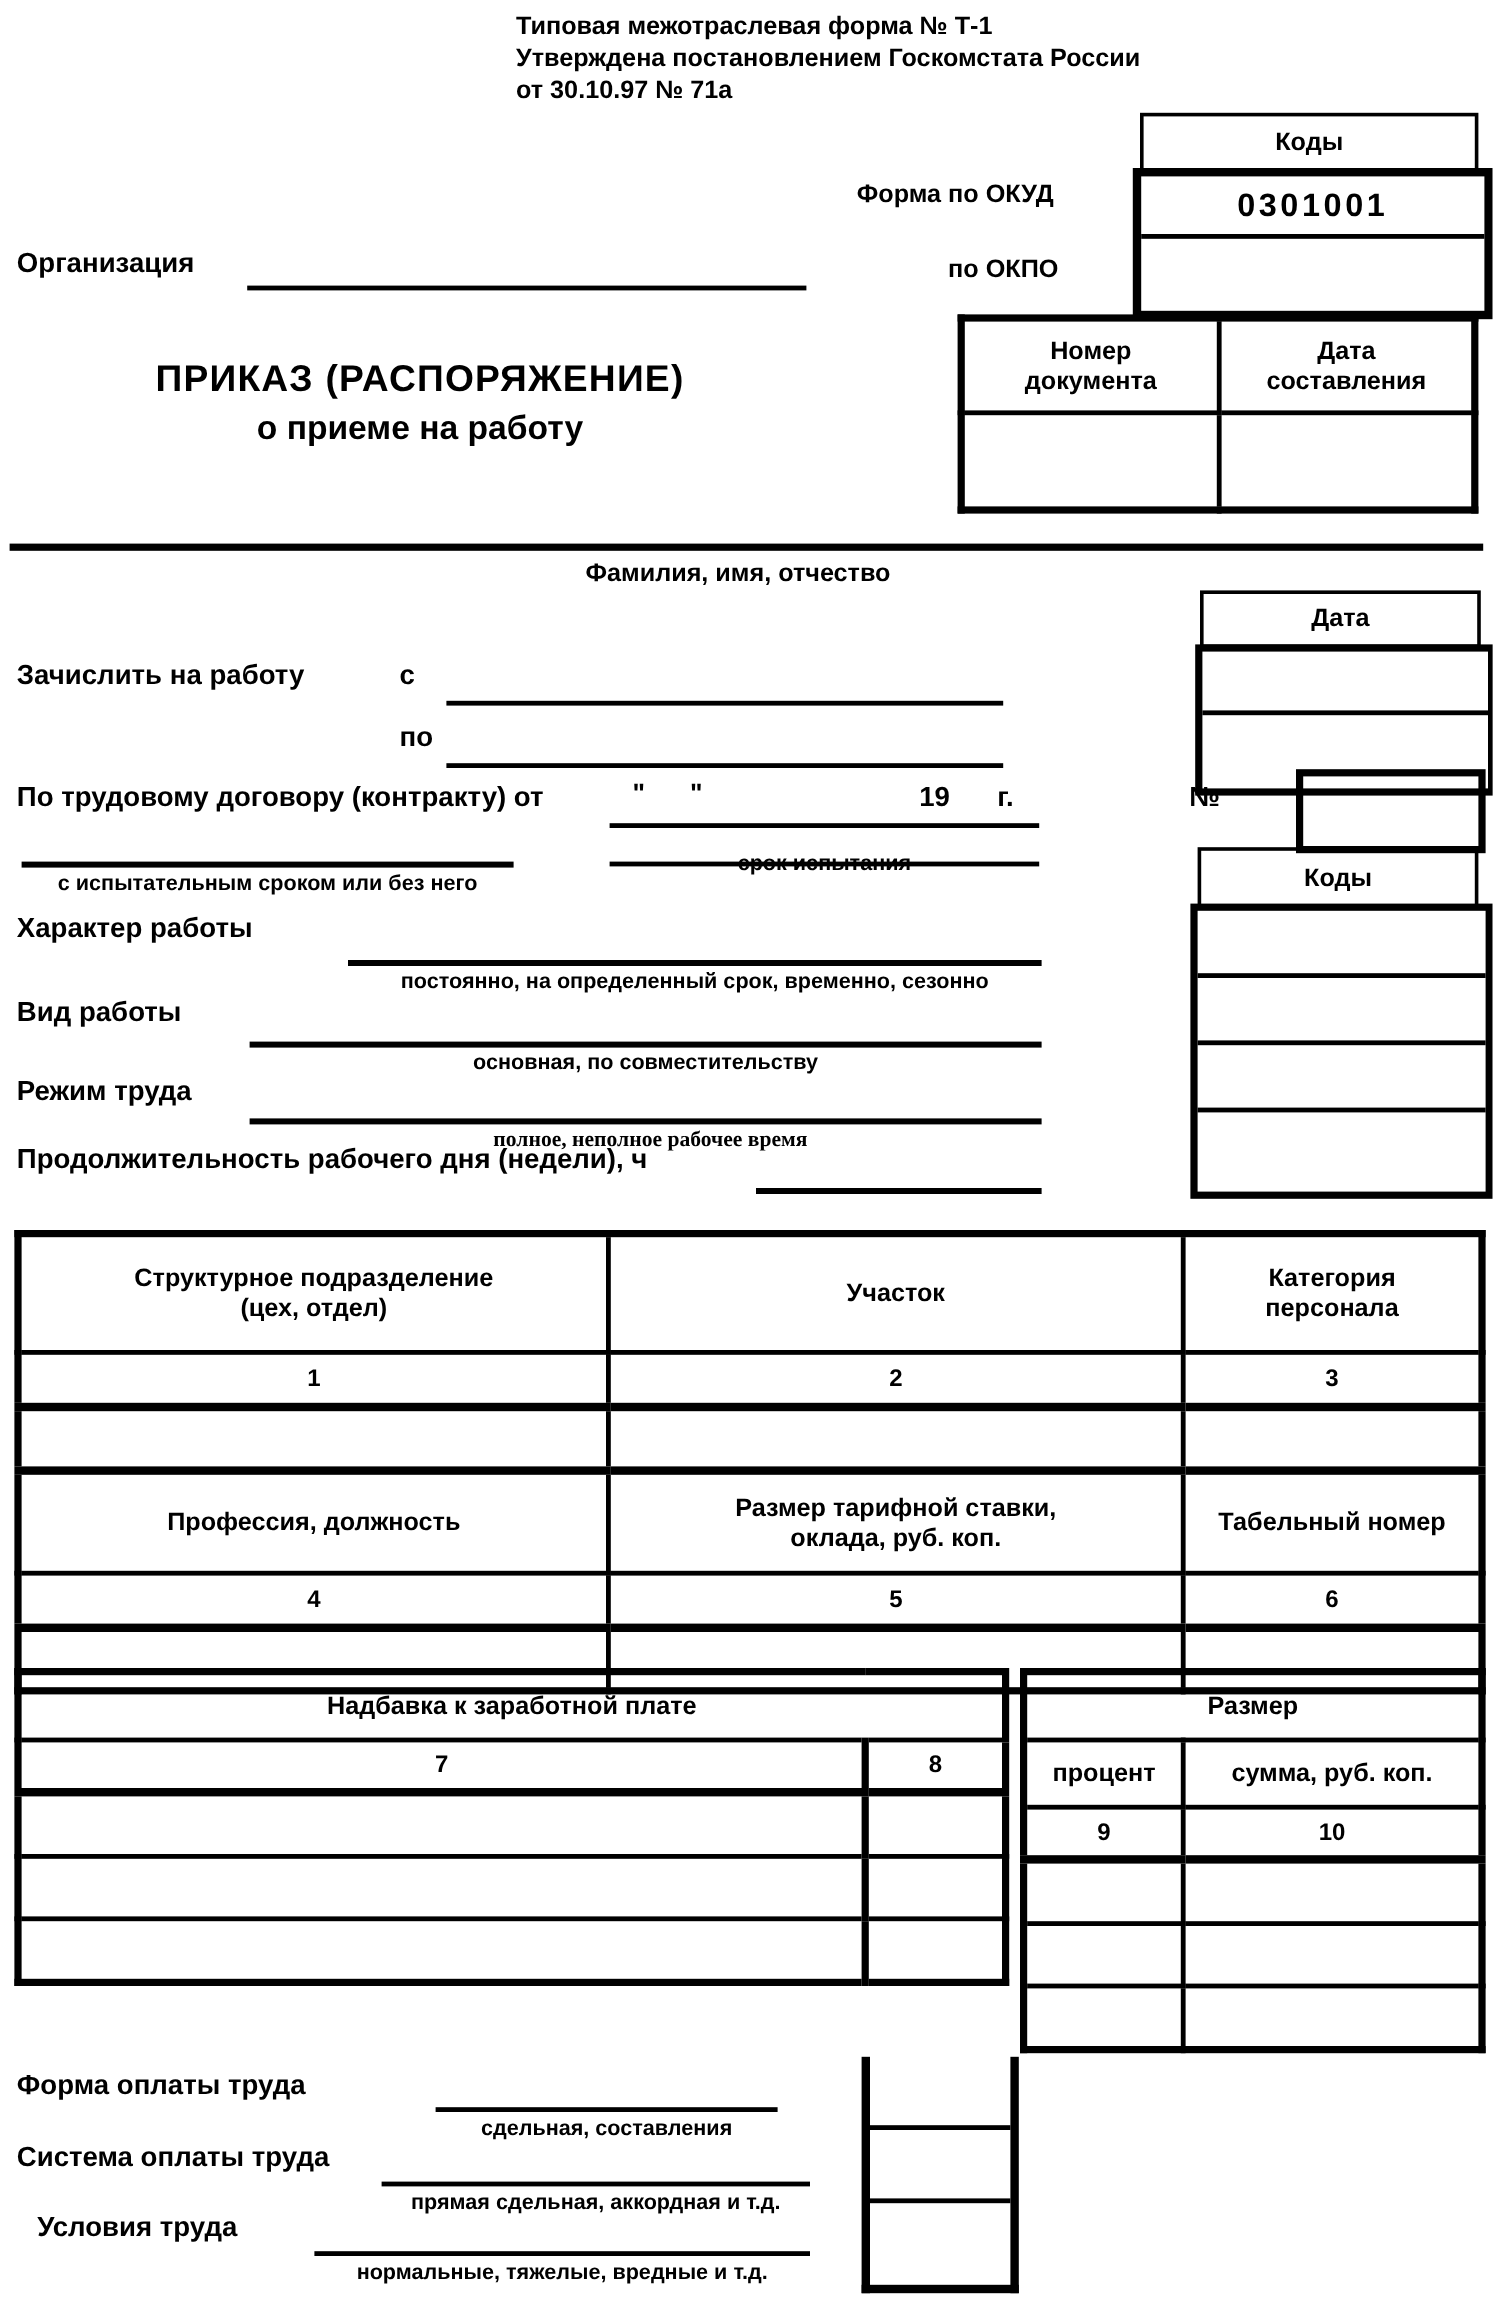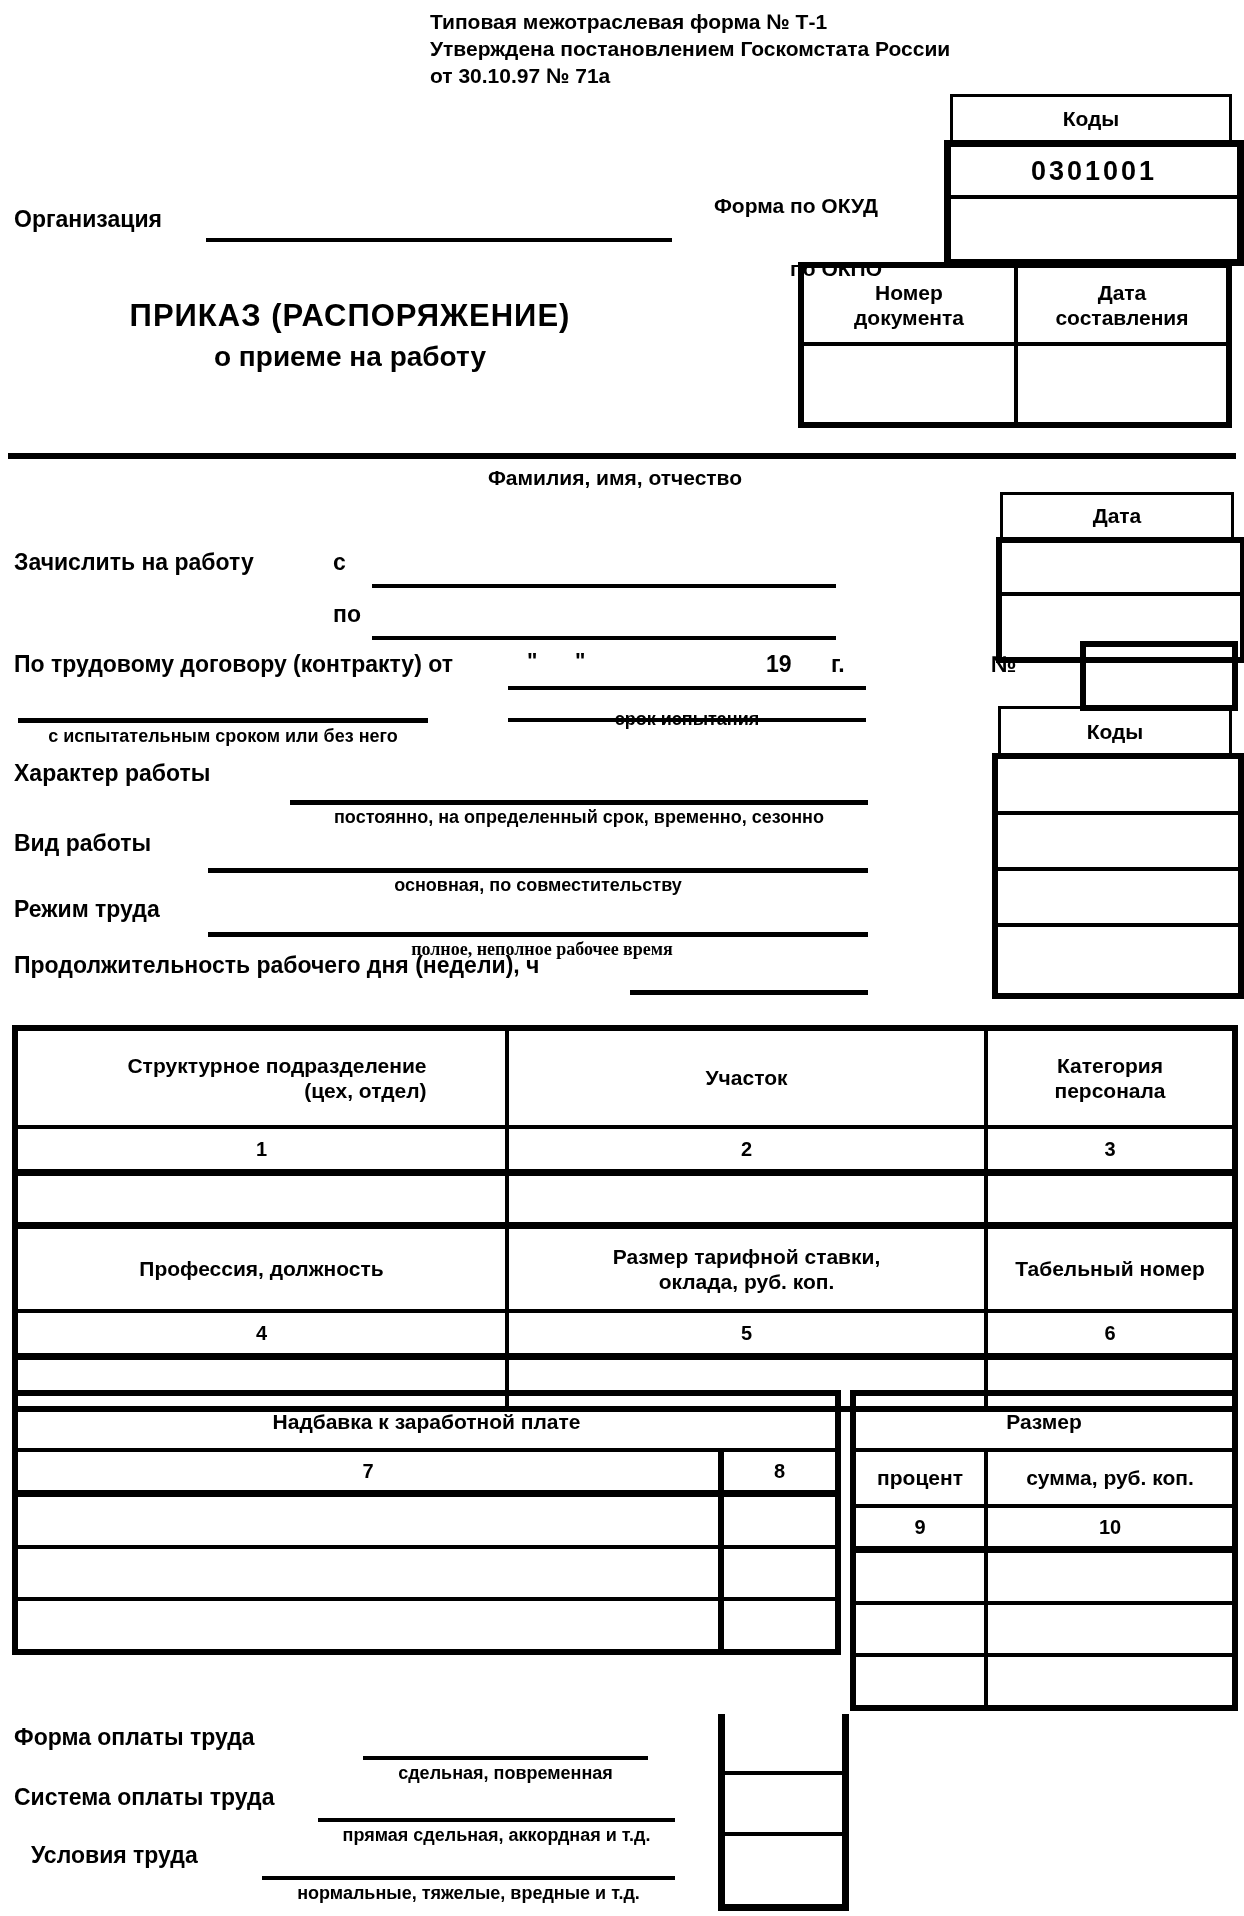--- a/index.html
+++ b/index.html
@@ -3,21 +3,21 @@
 <meta charset="utf-8">
 <style>
   html,body{margin:0;padding:0;background:#fff;}
   .page{position:relative;width:1244px;height:1916px;background:#fff;color:#000;
         font-family:"Liberation Sans","DejaVu Sans",sans-serif;font-weight:bold;overflow:hidden;}
   .ln{position:absolute;background:#000;height:4px;}
   .lbl{position:absolute;font-size:23px;white-space:nowrap;}
   .lbl21{position:absolute;font-size:21px;white-space:nowrap;}
   .cap{position:absolute;font-size:18px;text-align:center;line-height:18px;}
   .ctr{text-align:center;}
-  .rt{text-align:right;margin-top:44px;}
+  .rt{text-align:right;}
   table{border-collapse:collapse;table-layout:fixed;}
   td{text-align:center;vertical-align:middle;padding:0;}
   .bx{position:absolute;border:3px solid #000;display:flex;align-items:center;justify-content:center;font-size:21px;}
   .approval{position:absolute;left:430px;top:8px;font-size:21px;line-height:27px;}
   
   .okudbox{position:absolute;left:944px;top:140px;width:286px;height:112px;border:7px solid #000;}
   .okudbox .c1{height:48px;border-bottom:4px solid #000;display:flex;align-items:center;justify-content:center;
                font-size:27px;letter-spacing:3px;}
   
   .doct{position:absolute;left:798px;top:262px;width:434px;border:6px solid #000;}
@@ -169,21 +169,21 @@
 
   <table class="t1">
     <colgroup>
         <col style="width:492px">
         <col style="width:479px">
         <col style="width:249px">
       </colgroup>
     <tbody>
         <tr class="hdr">
       <td>
-        <span class="wrap" style="width:330px;text-align:right;">Структурное подразделение (цех, отдел)</span>
+        <span class="wrap" style="width:330px;">Структурное подразделение (цех, отдел)</span>
       </td>
       <td>
         <span>Участок</span>
       </td>
       <td>
         <span class="wrap" style="width:135px;">Категория персонала</span>
       </td>
     </tr>
     <tr class="num">
       <td>1</td>
@@ -284,21 +284,21 @@
     </table>
 
   <div class="strip">
     <div class="c"></div>
     <div class="c"></div>
     <div class="c"></div>
   </div>
 
   <div class="lbl" style="left:14px;top:1724px;">Форма оплаты труда</div>
   <div class="ln" style="left:363px;top:1756px;width:285px;"></div>
-  <div class="cap" style="left:363px;top:1764px;width:285px;">сдельная, повременная</div>
+  <div class="cap" style="left:363px;top:1764px;width:285px;">сдельная, составления</div>
 
   <div class="lbl" style="left:14px;top:1784px;">Система оплаты труда</div>
   <div class="ln" style="left:318px;top:1818px;width:357px;"></div>
   <div class="cap" style="left:318px;top:1826px;width:357px;">прямая сдельная, аккордная и т.д.</div>
 
   <div class="lbl" style="left:14px;top:1842px;margin-left:17px;">Условия труда</div>
   <div class="ln" style="left:262px;top:1876px;width:413px;"></div>
   <div class="cap" style="left:262px;top:1884px;width:413px;">нормальные, тяжелые, вредные и т.д.</div>
 
 </div>

